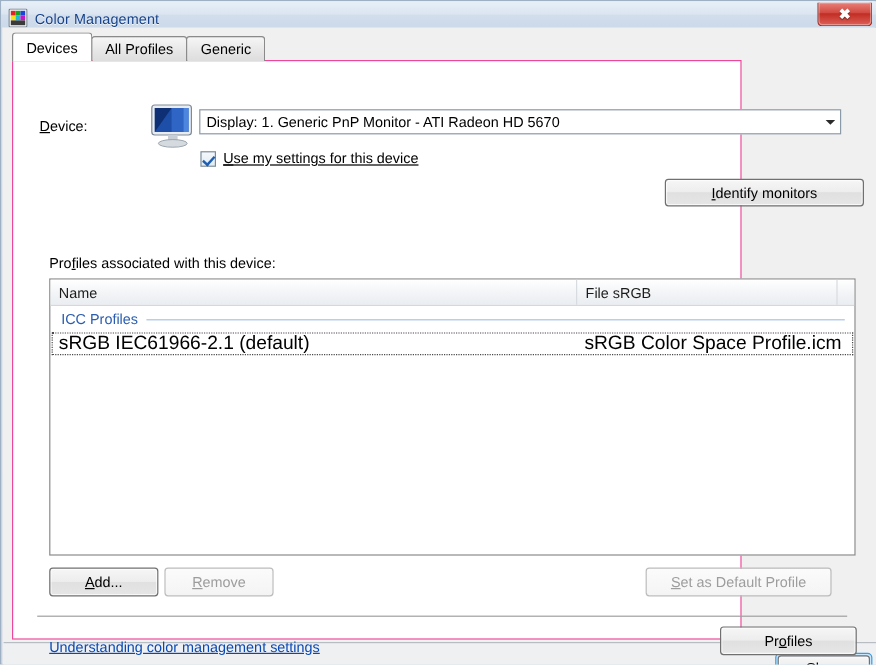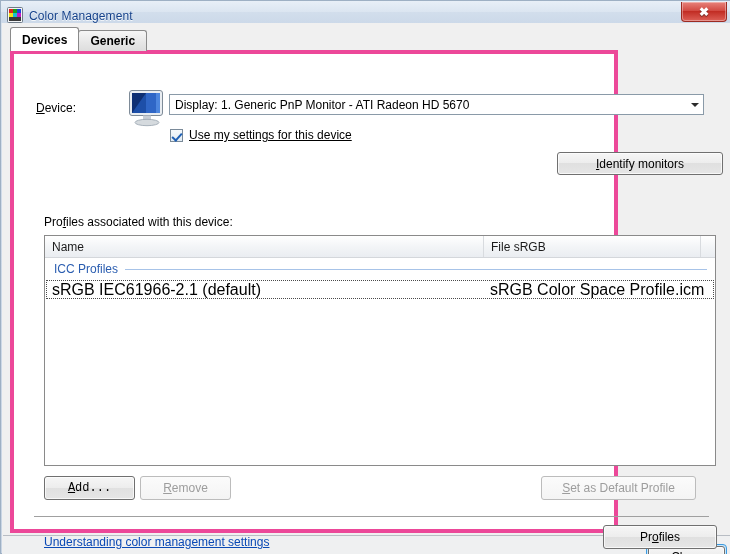--- a/index.html
+++ b/index.html
@@ -88,21 +88,20 @@
   }
 
   
   .tabstrip {
     position: absolute;
     left: 8px; top: 6px;
     height: 22px;
     display: flex;
     align-items: flex-end;
     z-index: 3;
-    font-weight: bold;
   }
   .tab {
     height: 21px;
     padding: 0 11px;
     box-sizing: border-box;
     display: flex;
     align-items: center;
     font-size: 12px;
     color: #000000;
     border: 1px solid #8a8a8a;
@@ -123,21 +122,21 @@
 
   
   .tabpanel {
     position: absolute;
     left: 8px;
     top: 27px;
     width: 608px;
     height: 483px;
     box-sizing: border-box;
     background: #ffffff;
-    border: 4px solid #ec4899;
+    border: 1px solid #ec4899;
     z-index: 1;
   }
 
   .device-label {
     position: absolute;
     left: 22px; top: 47px;
     font-size: 12px;
   }
   .monitor-icon {
     position: absolute;
@@ -304,21 +303,21 @@
     font-size: 16px;
     white-space: nowrap;
     overflow: hidden;
   }
   .lv-cell.c1 { width: 438px; }
   .lv-cell.c2 { width: 220px; }
 
   .btn-add {
     position: absolute;
     left: 30px; top: 422px;
-    width: 91px; height: 24px; font-family: Liberation Mono, monospace;
+    width: 91px; height: 24px;
   }
   .btn-remove {
     position: absolute;
     left: 126px; top: 422px;
     width: 91px; height: 24px;
   }
   .btn-setdefault {
     position: absolute;
     left: 527px; top: 422px;
     width: 155px; height: 24px;
@@ -394,20 +393,23 @@
       </div>
     </div>
 
     <div class="client">
 
       <div class="tabstrip">
         <div class="tab active">
           <span>Devices</span>
         </div>
         <div class="tab">
+          <span>All Profiles</span>
+        </div>
+        <div class="tab">
           <span>Generic</span>
         </div>
       </div>
 
       <div class="tabpanel">
 
         <div class="device-label"><u>D</u>evice:</div>
 
         <div class="monitor-icon">
           <svg width="42" height="40" viewBox="0 0 42 40">

